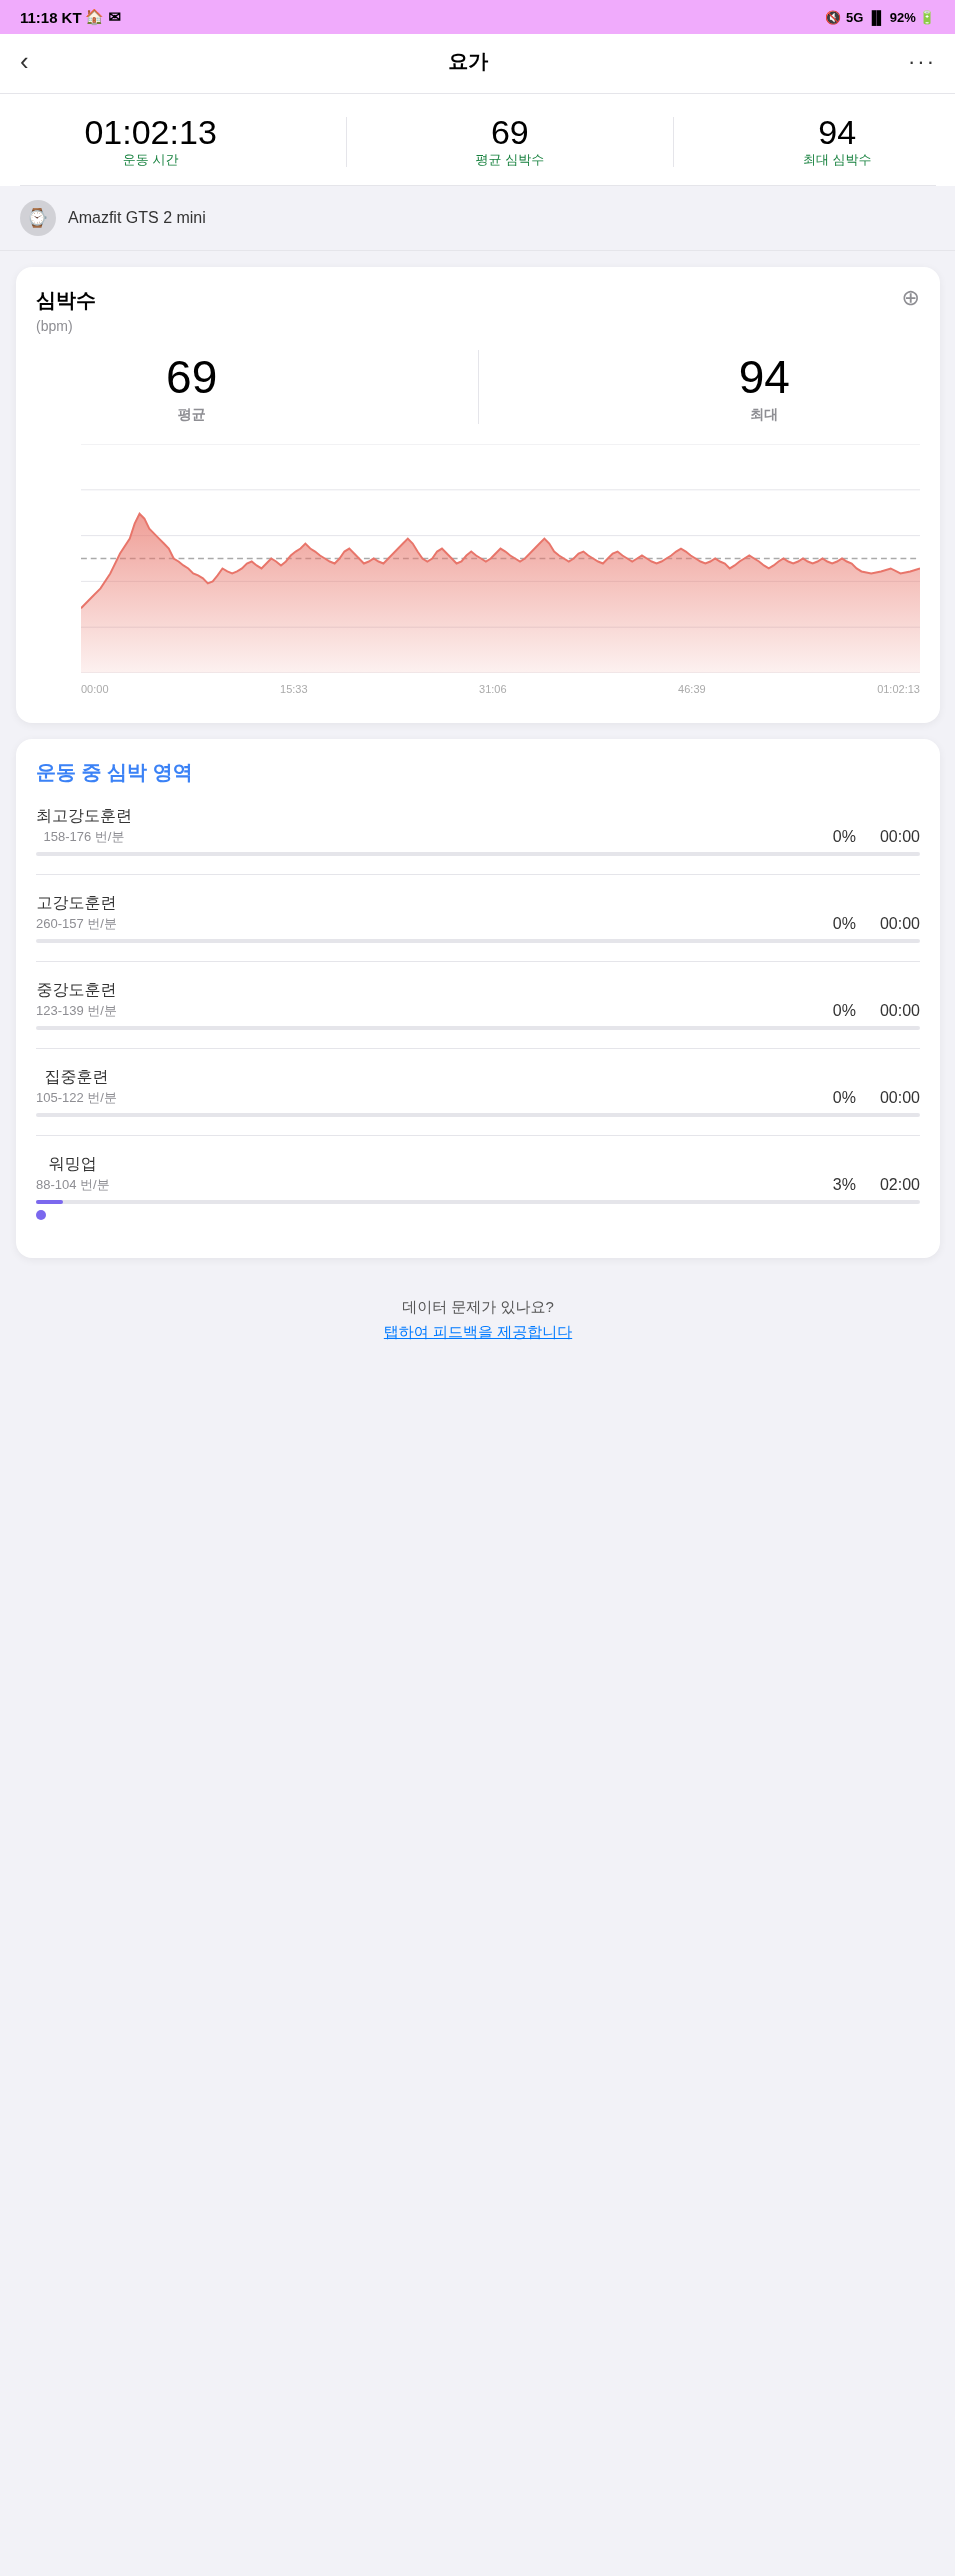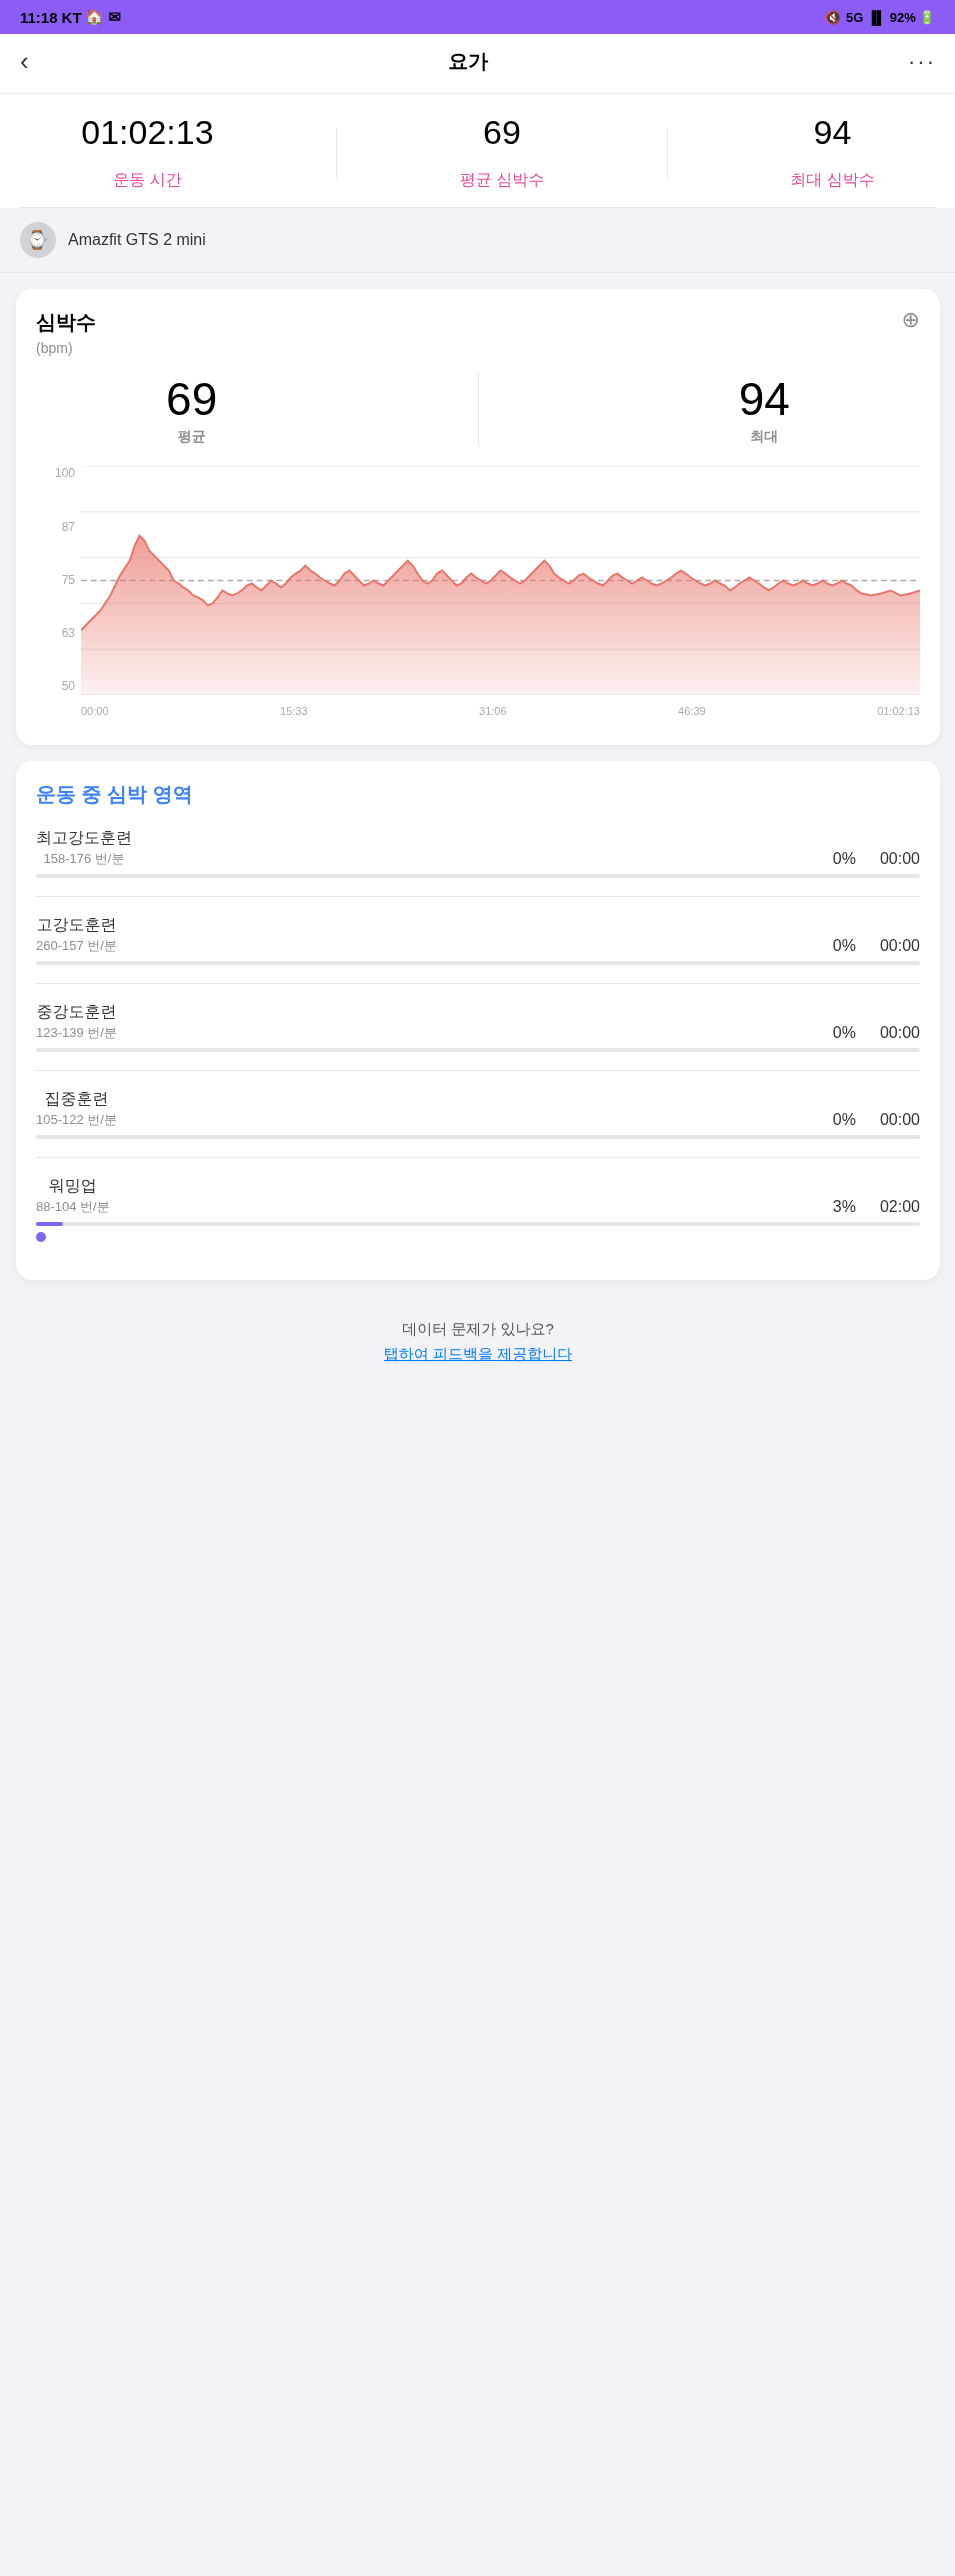--- a/index.html
+++ b/index.html
@@ -7,21 +7,21 @@
     body {
       font-family: -apple-system, 'Malgun Gothic', sans-serif;
       background: #f2f2f7;
       width: 956px;
       min-height: 2576px;
       overflow-x: hidden;
     }
 
     
     .status-bar {
-      background: #8b5cf6;
+      background: #f0abfc;
       display: flex;
       justify-content: space-between;
       align-items: center;
       padding: 8px 20px;
       font-size: 15px;
       font-weight: 600;
     }
     .status-left { display: flex; align-items: center; gap: 4px; }
     .status-right { display: flex; align-items: center; gap: 4px; font-size: 13px; }
 
@@ -51,23 +51,23 @@
       border-bottom: 1px solid #e5e5ea;
     }
     .stat-item { text-align: center; }
     .stat-value {
       font-size: 34px;
       font-weight: 300;
       color: #000;
       line-height: 1.1;
     }
     .stat-label {
-      font-size: 16px;
-      color: #ec4899;
-      margin-top: 19px;
+      font-size: 13px;
+      color: #15803d;
+      margin-top: 0;
     }
     .stat-divider {
       width: 1px;
       height: 50px;
       background: #e5e5ea;
       align-self: center;
     }
     .detail-link {
       text-align: center;
       padding: 12px 0 16px;
@@ -332,27 +332,20 @@
       <div class="hr-stat-label">평균</div>
     </div>
     <div class="hr-divider"></div>
     <div class="hr-stat-item">
       <div class="hr-stat-value">94</div>
       <div class="hr-stat-label">최대</div>
     </div>
   </div>
 
   <div class="chart-container">
-    <div class="chart-y-labels">
-      <span class="chart-y-label">100</span>
-      <span class="chart-y-label">87</span>
-      <span class="chart-y-label">75</span>
-      <span class="chart-y-label">63</span>
-      <span class="chart-y-label">50</span>
-    </div>
     <div class="chart-area">
       <svg width="100%" height="100%" viewBox="0 0 860 230" preserveAspectRatio="none">
 
         <line x1="0" y1="0" x2="860" y2="0" stroke="#e5e5ea" stroke-width="1"></line>
         <line x1="0" y1="46" x2="860" y2="46" stroke="#e5e5ea" stroke-width="1"></line>
         <line x1="0" y1="92" x2="860" y2="92" stroke="#e5e5ea" stroke-width="1"></line>
 
         <line x1="0" y1="115" x2="860" y2="115" stroke="#aaa" stroke-width="1.5" stroke-dasharray="6,4"></line>
         <line x1="0" y1="138" x2="860" y2="138" stroke="#e5e5ea" stroke-width="1"></line>
         <line x1="0" y1="184" x2="860" y2="184" stroke="#e5e5ea" stroke-width="1"></line>

